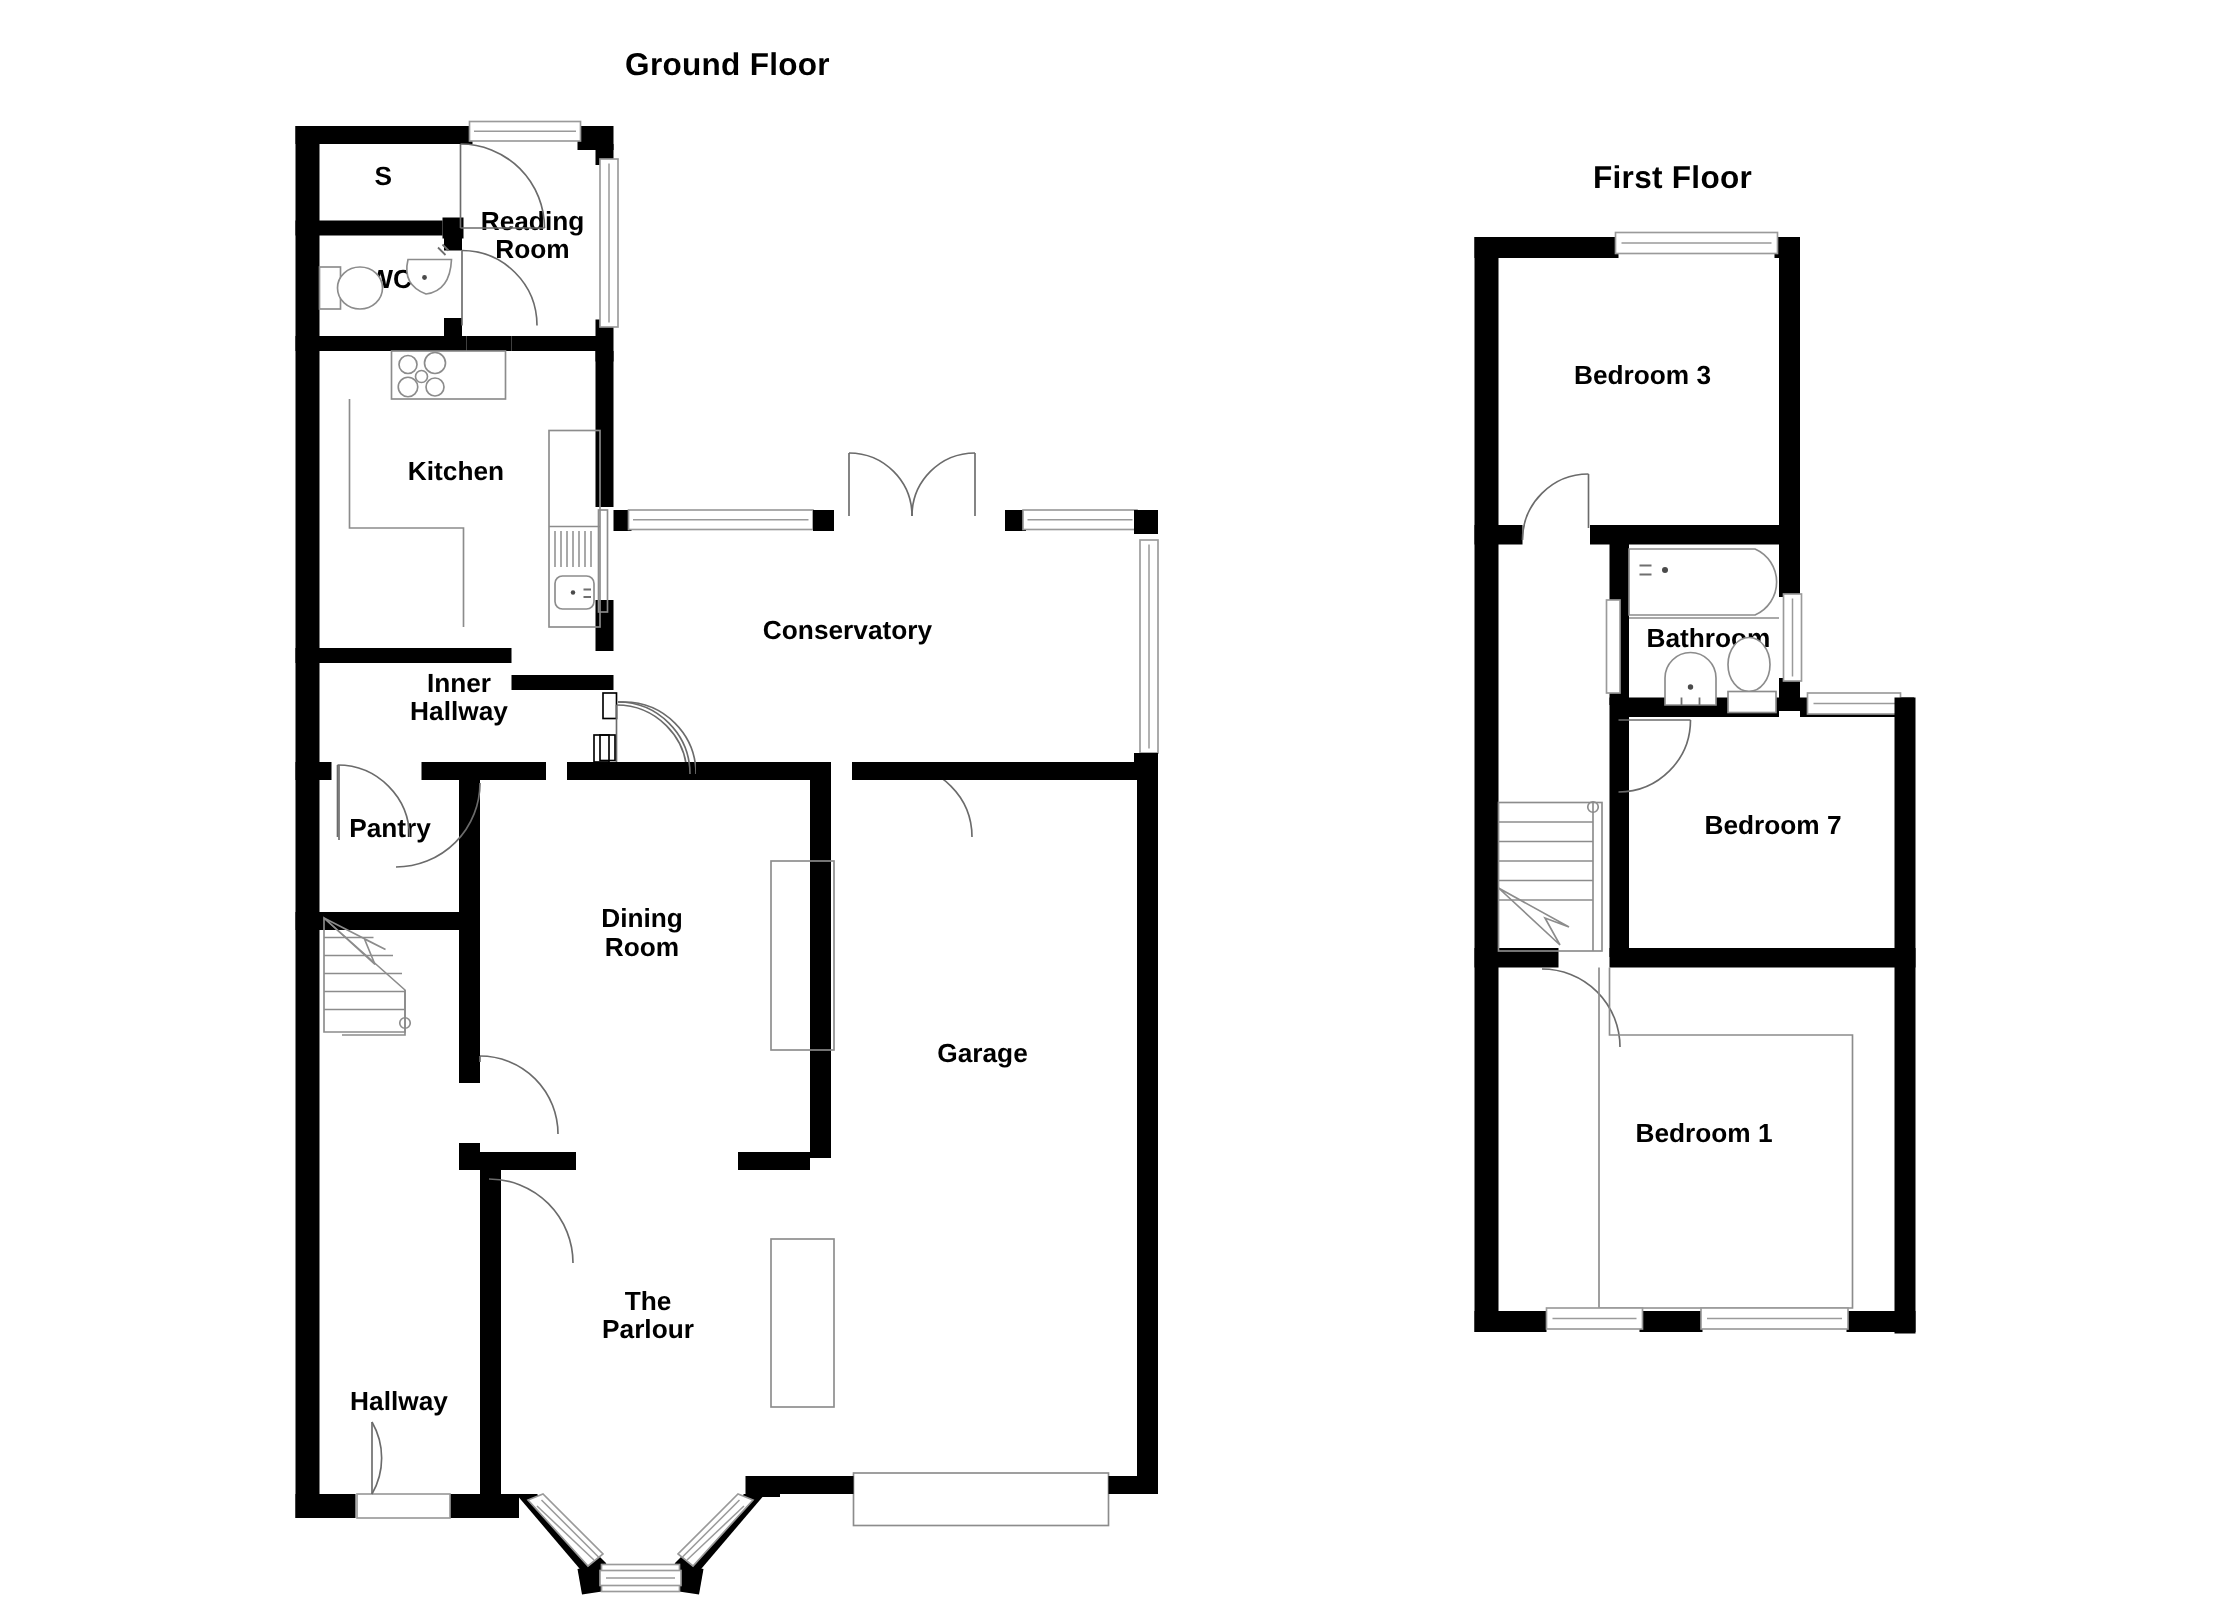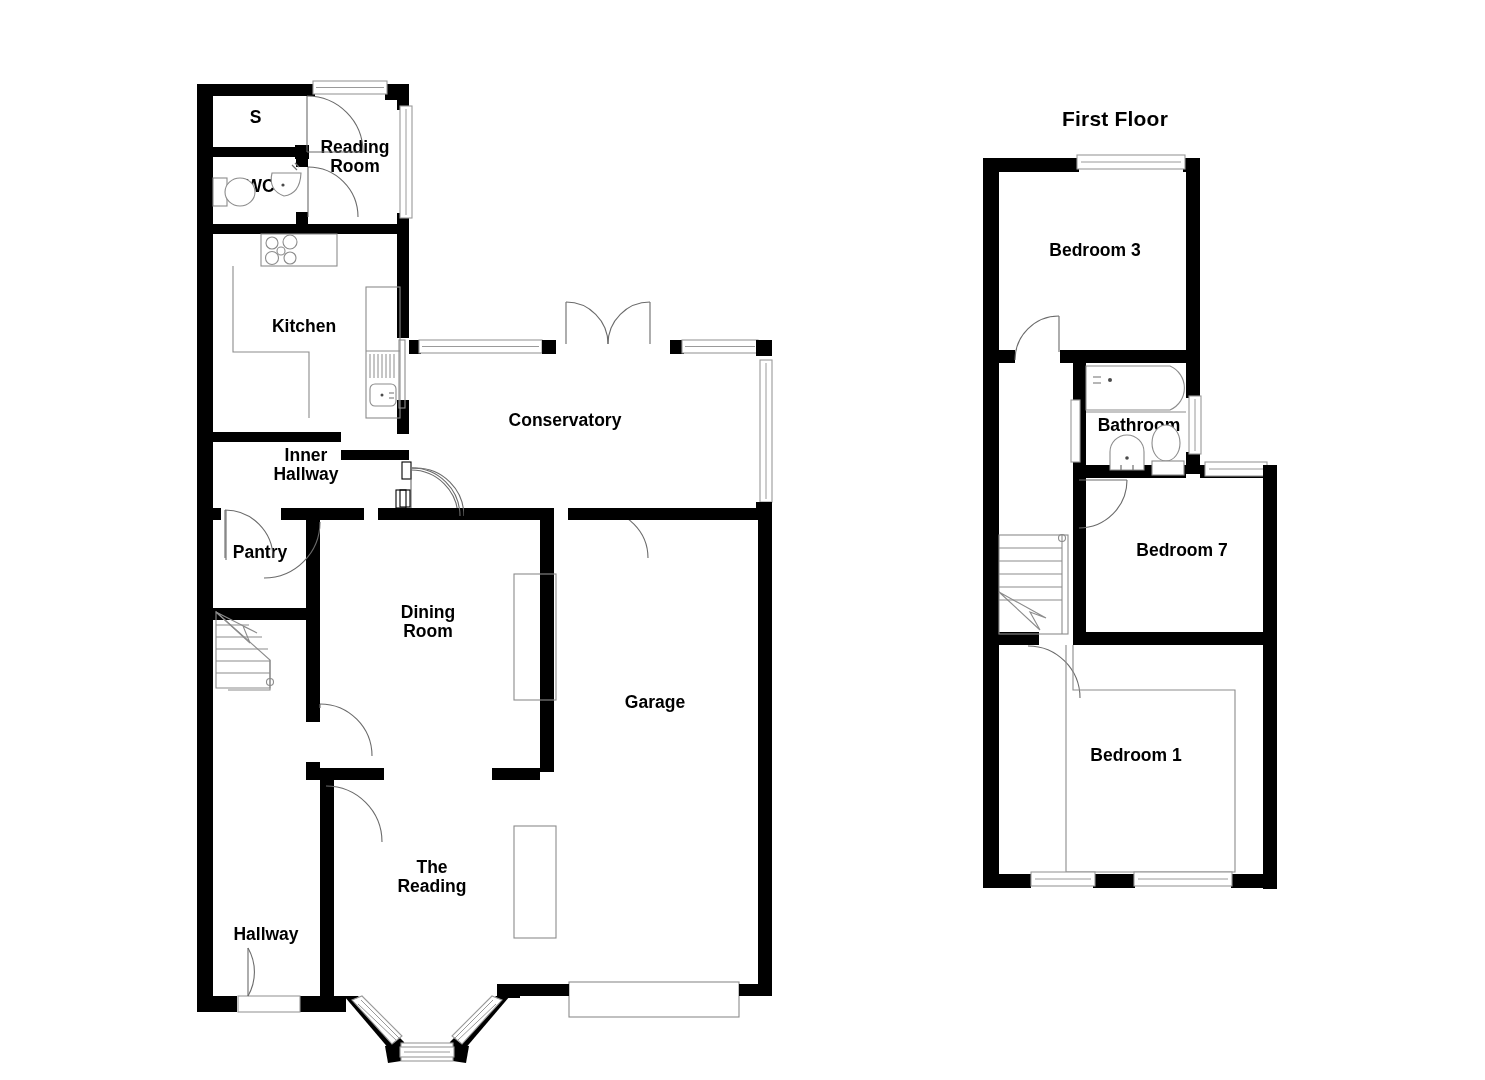--- a/index.html
+++ b/index.html
@@ -19,36 +19,37 @@
   .winline{fill:none;stroke:#9a9a9a;stroke-width:1;}
   .fix{fill:#ffffff;stroke:#8c8c8c;stroke-width:1.1;}
   .fixline{fill:none;stroke:#6f6f6f;stroke-width:1.2;}
   .dot{fill:#4a4a4a;}
 </style>
 </head>
 <body>
 
 <div class="stage">
 
+  <div class="floor-title" style="left:345px;top:32px;width:280px;">Ground Floor</div>
   <div class="floor-title" style="left:990px;top:107px;width:250px;">First Floor</div>
 
   <div class="room-label" style="left:218px;top:108px;width:75px;">S</div>
   <div class="room-label" style="left:297px;top:138px;width:116px;">Reading
 Room</div>
   <div class="room-label" style="left:218px;top:177px;width:84px;">WC</div>
-  <div class="room-label" style="left:240px;top:317px;width:128px;">Kitchen</div>
+  <div class="room-label" style="left:240px;top:305px;width:128px;">Kitchen</div>
   <div class="room-label" style="left:245px;top:446px;width:122px;">Inner
 Hallway</div>
   <div class="room-label" style="left:467px;top:411px;width:196px;">Conservatory</div>
   <div class="room-label" style="left:207px;top:543px;width:106px;">Pantry</div>
   <div class="room-label" style="left:370px;top:603px;width:116px;">Dining
 Room</div>
   <div class="room-label" style="left:600px;top:693px;width:110px;">Garage</div>
   <div class="room-label" style="left:376px;top:858px;width:112px;">The
-Reading</div>
+Parlour</div>
   <div class="room-label" style="left:208px;top:925px;width:116px;">Hallway</div>
 
   <div class="room-label" style="left:1022px;top:241px;width:146px;">Bedroom 3</div>
   <div class="room-label" style="left:1075px;top:416px;width:128px;text-align:center;">Bathroom</div>
   <div class="room-label" style="left:1109px;top:541px;width:146px;">Bedroom 7</div>
   <div class="room-label" style="left:1063px;top:746px;width:146px;">Bedroom 1</div>
 
   <svg width="1485" height="1080" viewBox="0 0 1485 1080">
 
     <g>

